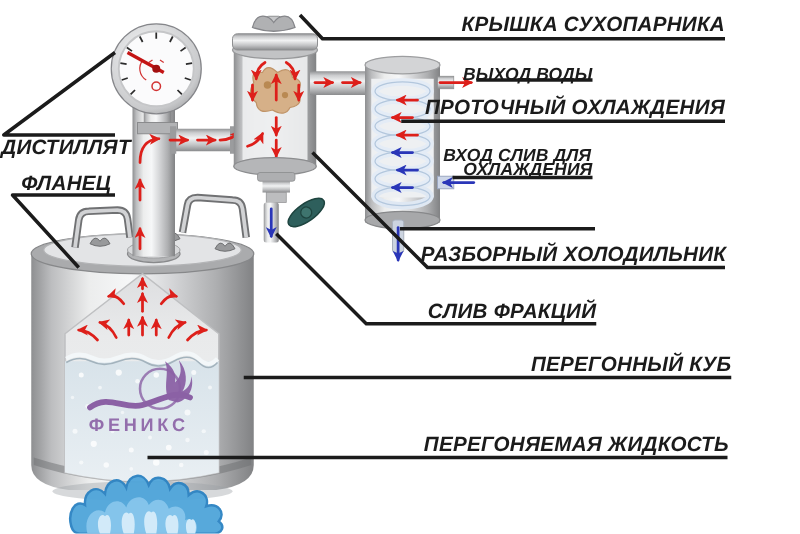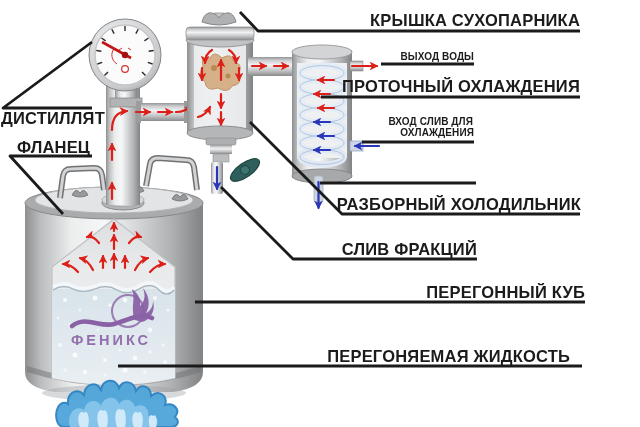--- a/index.html
+++ b/index.html
@@ -3,24 +3,24 @@
 <meta charset="utf-8">
 <style>
   html,body{margin:0;padding:0;background:#fff;}
   .stage{
     position:relative;width:640px;height:427px;background:#fff;overflow:hidden;
     font-family:"Liberation Sans",sans-serif;
   }
   .stage svg{position:absolute;left:0;top:0;}
   .lbl{
     position:absolute;font-weight:700;color:var(--label-text,#1b1b1b);
-    white-space:nowrap;line-height:1.08;letter-spacing:.2px;
+    white-space:nowrap;line-height:1.08;letter-spacing:.2px;font-style:italic;
   }
   .big{font-size:16.5px;}
-  .sm{font-size:10px;letter-spacing:.1px;}
+  .sm{font-size:14px;letter-spacing:.1px;}
   .r{text-align:right;}
   .pl{fill:none;stroke:var(--pointer-line,#1b1b1b);stroke-width:2.8;stroke-linejoin:round;}
   .aR{fill:none;stroke:var(--vapor-arrow,#dd1f1a);stroke-width:2.2;stroke-linecap:round;marker-end:url(#mR);}
   .aB{fill:none;stroke:var(--water-arrow,#2a36b8);stroke-width:2.2;stroke-linecap:round;marker-end:url(#mB);}
   #mR path{fill:var(--vapor-arrow,#dd1f1a);}
   #mB path{fill:var(--water-arrow,#2a36b8);}
   .flameMain{fill:var(--flame,#4fa5da);}
   .valveH{fill:var(--valve-handle,#2e5f5c);}
   .brandcol{stroke:var(--brand-purple,#8b61a5);}
   .brandfill{fill:var(--brand-purple,#8b61a5);}
@@ -319,16 +319,16 @@
 </svg>
 
 <div class="lbl big r" style="right:60px;top:12px">КРЫШКА СУХОПАРНИКА</div>
 <div class="lbl sm r" style="right:166px;top:52px">ВЫХОД ВОДЫ</div>
 <div class="lbl big r" style="right:60px;top:78px">ПРОТОЧНЫЙ ОХЛАЖДЕНИЯ</div>
 <div class="lbl sm r" style="right:167px;top:117px">ВХОД СЛИВ ДЛЯ</div>
 <div class="lbl sm r" style="right:166px;top:128px">ОХЛАЖДЕНИЯ</div>
 <div class="lbl big r" style="right:59px;top:196px">РАЗБОРНЫЙ ХОЛОДИЛЬНИК</div>
 <div class="lbl big r" style="right:163px;top:241px">СЛИВ ФРАКЦИЙ</div>
 <div class="lbl big r" style="right:55px;top:284px">ПЕРЕГОННЫЙ КУБ</div>
-<div class="lbl big r" style="right:70px;top:348px">ПЕРЕГОНЯЕМАЯ ЖИДКОСТЬ</div>
+<div class="lbl big r" style="right:57px;top:348px">ПЕРЕГОНЯЕМАЯ ЖИДКОСТЬ</div>
 <div class="lbl big" style="left:1px;top:110px">ДИСТИЛЛЯТ</div>
 <div class="lbl big" style="left:17px;top:139px">ФЛАНЕЦ</div>
 </div>
 
 </body></html>

